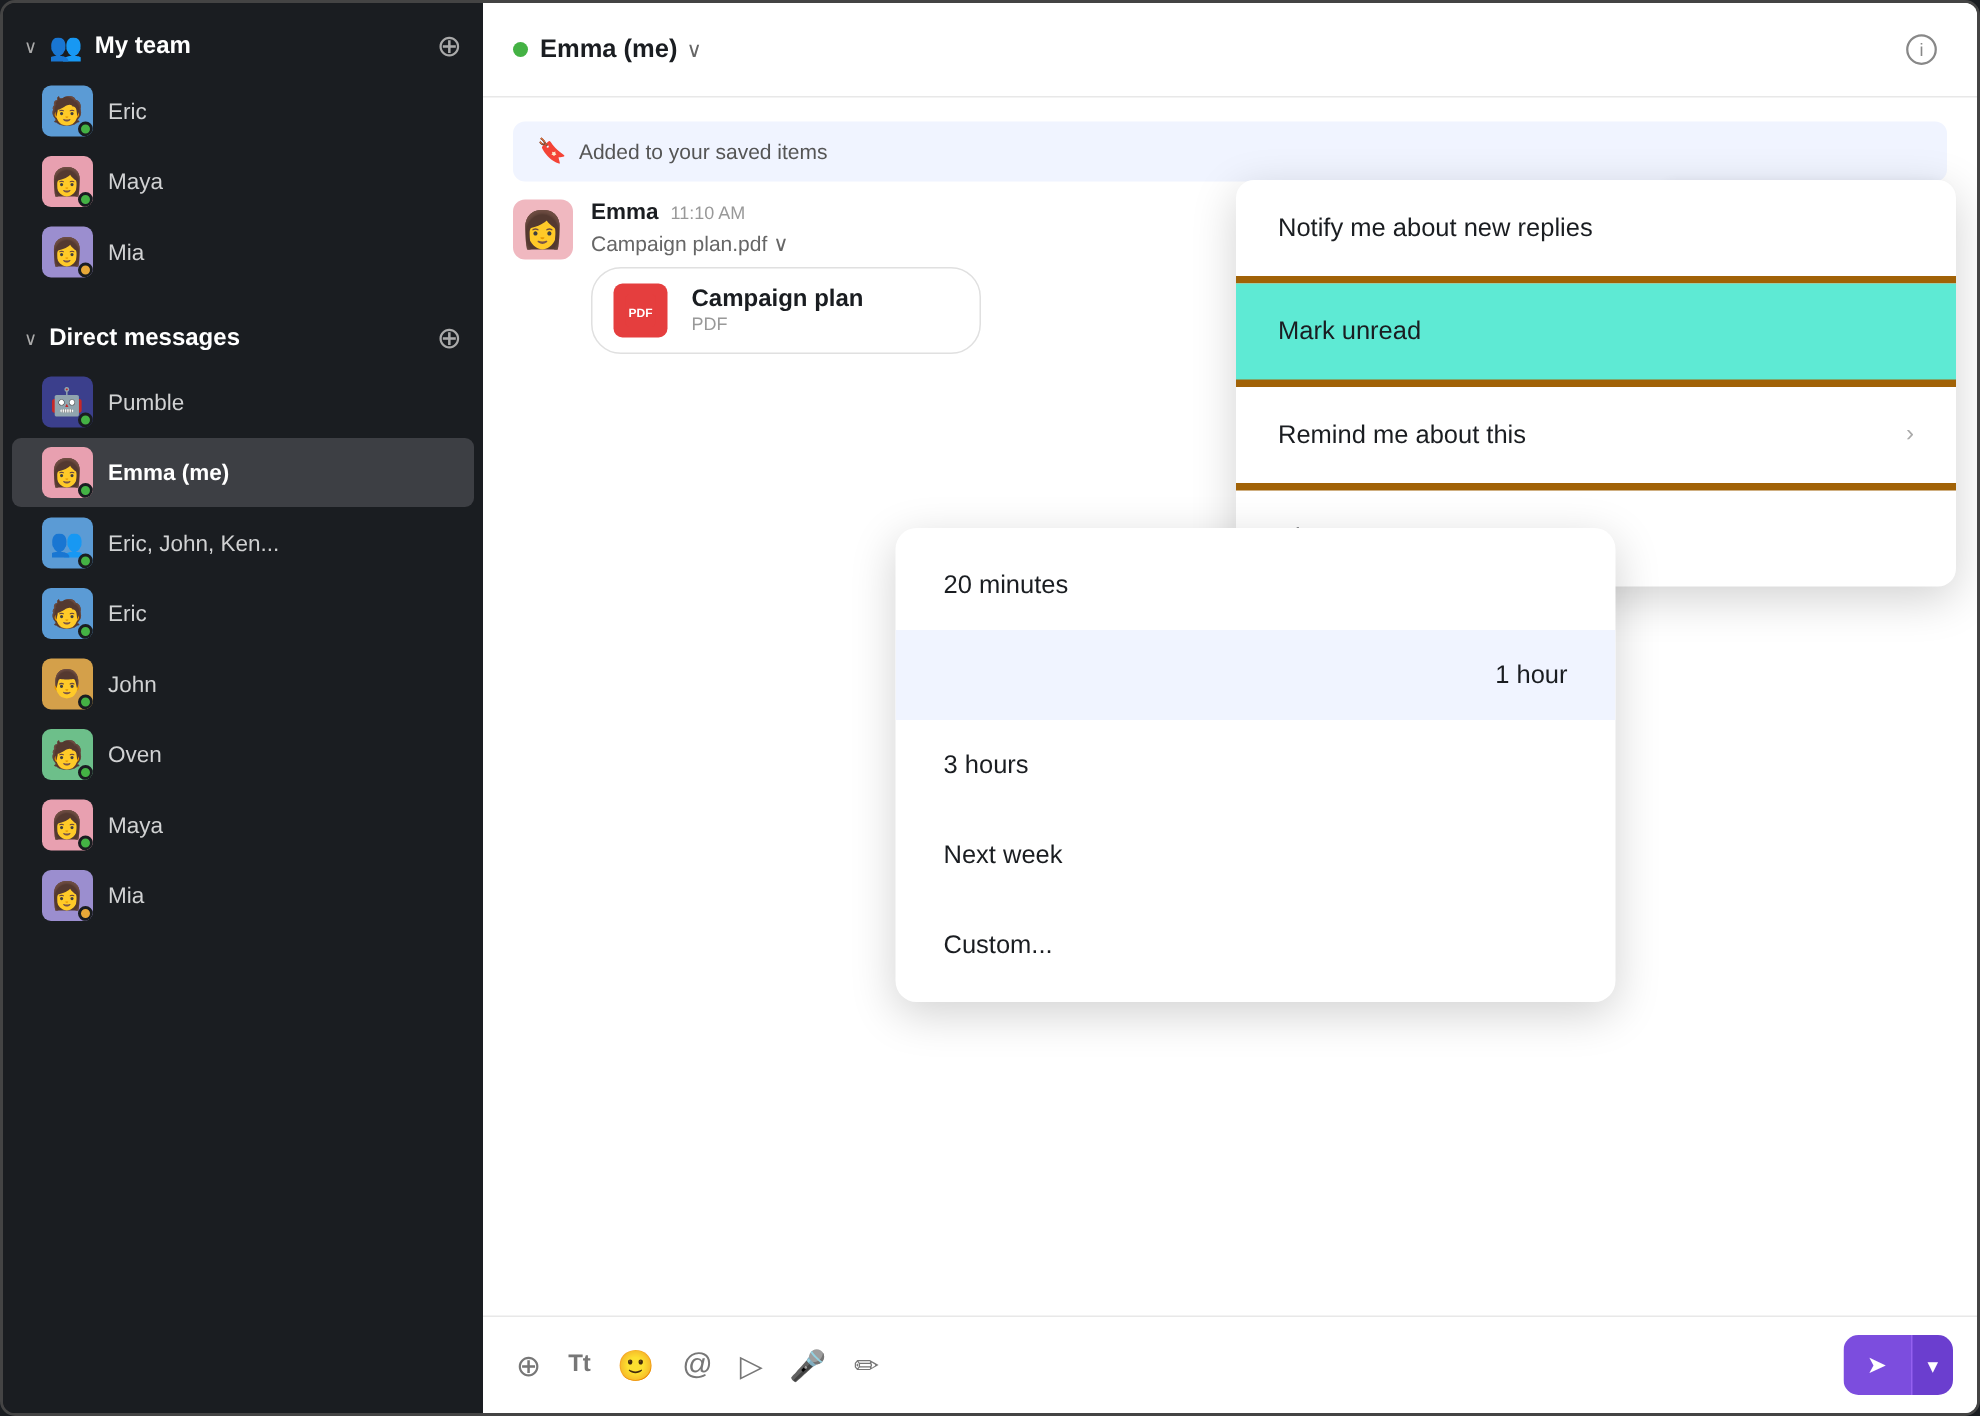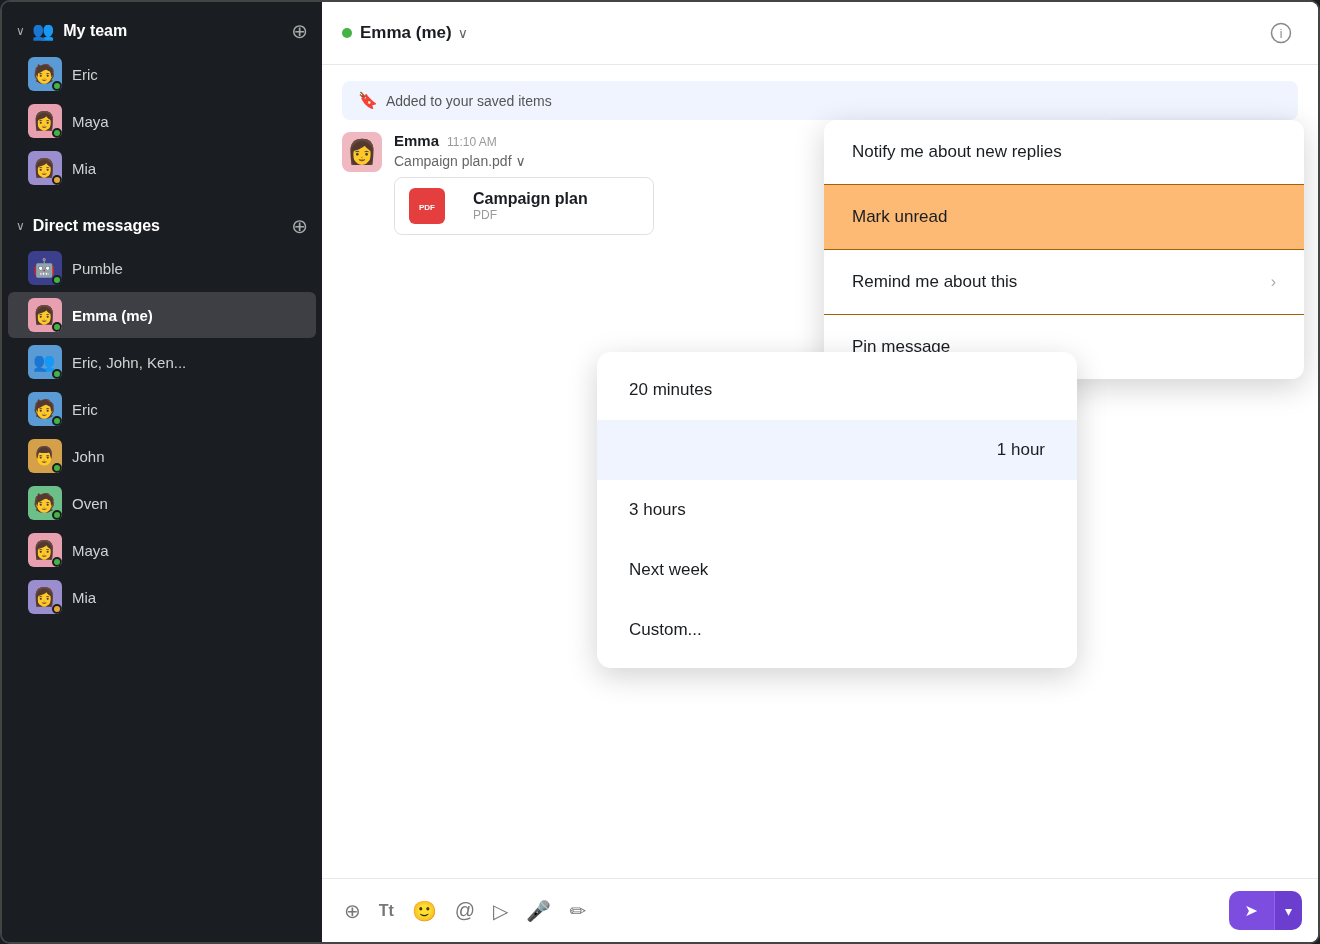--- a/index.html
+++ b/index.html
@@ -279,23 +279,23 @@
       color: #666;
       display: flex;
       align-items: center;
       gap: 4px;
       margin-bottom: 8px;
     }
 
     .file-attachment {
       display: flex;
       align-items: center;
-      gap: 28px;
+      gap: 16px;
       border: 1px solid #e0e0e0;
-      border-radius: 8px;
+      border-radius: 20px;
       padding: 10px 14px;
       width: 260px;
       background: #fff;
     }
 
     .pdf-icon {
       width: 36px;
       height: 36px;
       background: #e53e3e;
       border-radius: 6px;
@@ -378,32 +378,32 @@
       box-shadow: 0 8px 30px rgba(0,0,0,0.18);
       z-index: 100;
       overflow: hidden;
     }
 
     .context-menu-item {
       padding: 22px 28px;
       font-size: 17px;
       color: #1a1d21;
       cursor: pointer;
-      border-bottom: 1px solid #a16207;
+      border-bottom: 5px solid #a16207;
       display: flex;
       align-items: center;
       justify-content: space-between;
     }
 
     .context-menu-item:last-child {
       border-bottom: none;
     }
 
     .context-menu-item.highlighted {
-      background: #fdba74;
+      background: #5eead4;
     }
 
     .chevron-right {
       color: #aaa;
       font-size: 16px;
     }
 
     
     .submenu {
       position: absolute;

